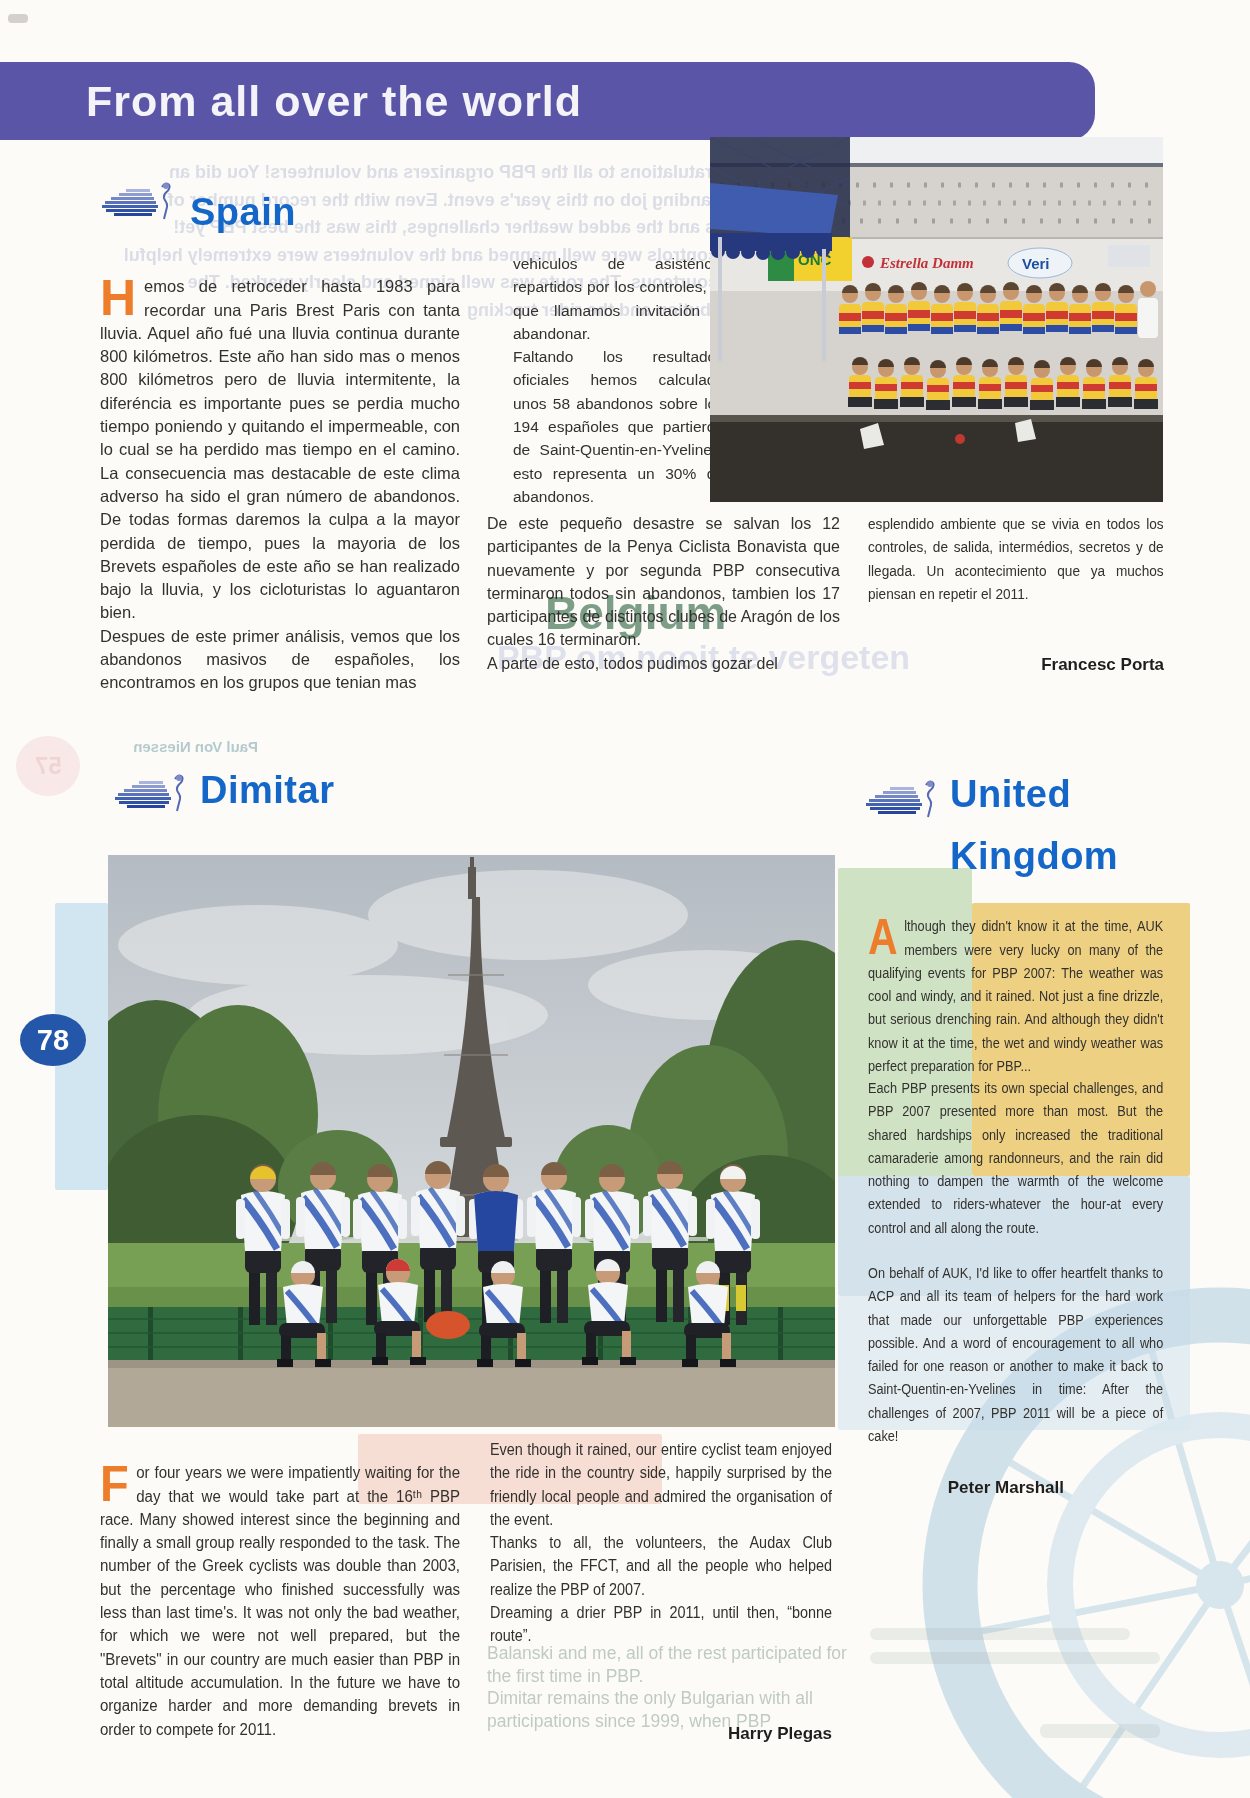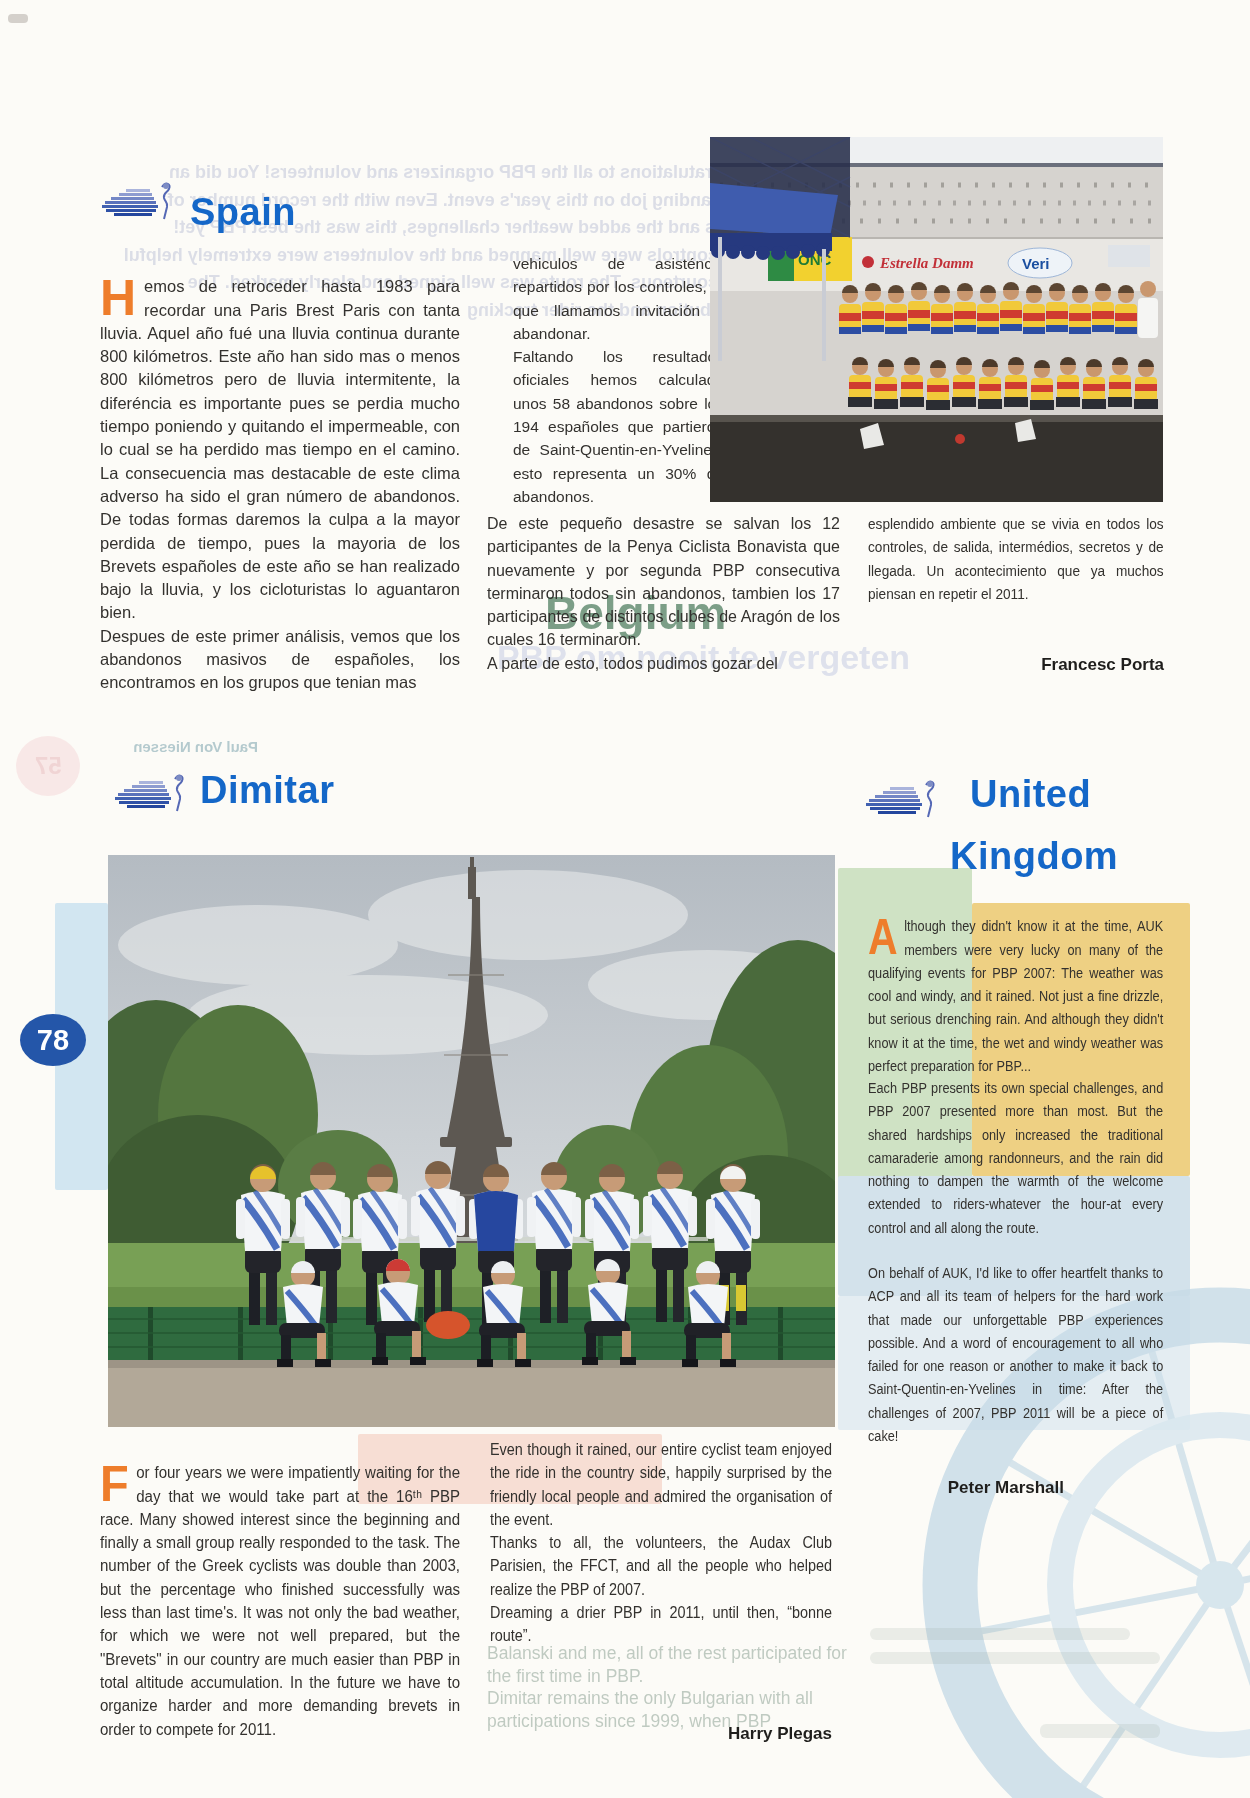--- a/index.html
+++ b/index.html
@@ -73,20 +73,23 @@
   <div class="abs" style="left:487px;top:1642px;width:560px;color:#8fa396;opacity:.55;font-size:17.5px;line-height:22.5px;filter:blur(.4px);">
     <div>Balanski and me, all of the rest participated for</div>
     <div>the first time in PBP.</div>
     <div>Dimitar remains the only Bulgarian with all</div>
     <div>participations since 1999, when PBP</div>
   </div>
   <div class="abs gbar" style="left:870px;top:1628px;width:260px;height:12px;"></div>
   <div class="abs gbar" style="left:870px;top:1652px;width:290px;height:12px;"></div>
   <div class="abs gbar" style="left:1040px;top:1724px;width:120px;height:14px;"></div>
 
+  <div class="abs banner">
+    <span>From all over the world</span>
+  </div>
 
   <svg class="abs" style="left:100px;top:180px;" width="80" height="48" viewBox="0 0 80 48">
     <rect x="26" y="9" width="24" height="3" fill="#aab4dc"></rect>
     <rect x="19" y="13" width="33" height="3" fill="#8e9cd0"></rect>
     <rect x="11" y="17" width="43" height="3" fill="#7487c6"></rect>
     <rect x="5" y="21" width="51" height="3" fill="#5a72bb"></rect>
     <rect x="2" y="25" width="56" height="3" fill="#4161b1"></rect>
     <rect x="6" y="29" width="50" height="3" fill="#2f51a7"></rect>
     <rect x="14" y="33" width="38" height="3" fill="#24469e"></rect>
     <path d="M62,7 c4,-6 9,-3 7,2 c-2,4 -6,4 -5,9 c1,4 4,4 3,9 l-3,12" fill="none" stroke="#5568b5" stroke-width="2"></path>
@@ -347,21 +350,21 @@
     <rect x="26" y="9" width="24" height="3" fill="#aab4dc"></rect>
     <rect x="19" y="13" width="33" height="3" fill="#8e9cd0"></rect>
     <rect x="11" y="17" width="43" height="3" fill="#7487c6"></rect>
     <rect x="5" y="21" width="51" height="3" fill="#5a72bb"></rect>
     <rect x="2" y="25" width="56" height="3" fill="#4161b1"></rect>
     <rect x="6" y="29" width="50" height="3" fill="#2f51a7"></rect>
     <rect x="14" y="33" width="38" height="3" fill="#24469e"></rect>
     <path d="M62,7 c4,-6 9,-3 7,2 c-2,4 -6,4 -5,9 c1,4 4,4 3,9 l-3,12" fill="none" stroke="#5568b5" stroke-width="2"></path>
     <circle cx="66" cy="6" r="3" fill="#7d8cc4"></circle>
   </svg>
-  <div class="abs title" style="left:950px;top:772px;margin-left:20px;">United</div>
+  <div class="abs title" style="left:950px;top:772px;">United</div>
   <div class="abs title" style="left:950px;top:834px;">Kingdom</div>
 
   <div class="abs txt" style="left:868px;top:891px;width:360px;font-size:15.5px;transform:scaleX(.82);transform-origin:0 0;">
     <span class="dropcap">A</span><span>lthough they didn't know it at the time, AUK members were very lucky on many of the qualifying events for PBP 2007: The weather was cool and windy, and it rained. Not just a fine drizzle, but serious drenching rain. And although they didn't know it at the time, the wet and windy weather was perfect preparation for PBP...</span>
   </div>
 
   <div class="abs txt" style="left:868px;top:1076px;width:360px;font-size:15.5px;transform:scaleX(.82);transform-origin:0 0;">Each PBP presents its own special challenges, and PBP 2007 presented more than most. But the shared hardships only increased the traditional camaraderie among randonneurs, and the rain did nothing to dampen the warmth of the welcome extended to riders-whatever the hour-at every control and all along the route.</div>
 
   <div class="abs txt" style="left:868px;top:1261px;width:360px;font-size:15.5px;transform:scaleX(.82);transform-origin:0 0;">On behalf of AUK, I'd like to offer heartfelt thanks to ACP and all its team of helpers for the hard work that made our unforgettable PBP experiences possible. And a word of encouragement to all who failed for one reason or another to make it back to Saint-Quentin-en-Yvelines in time: After the challenges of 2007, PBP 2011 will be a piece of cake!</div>
 

